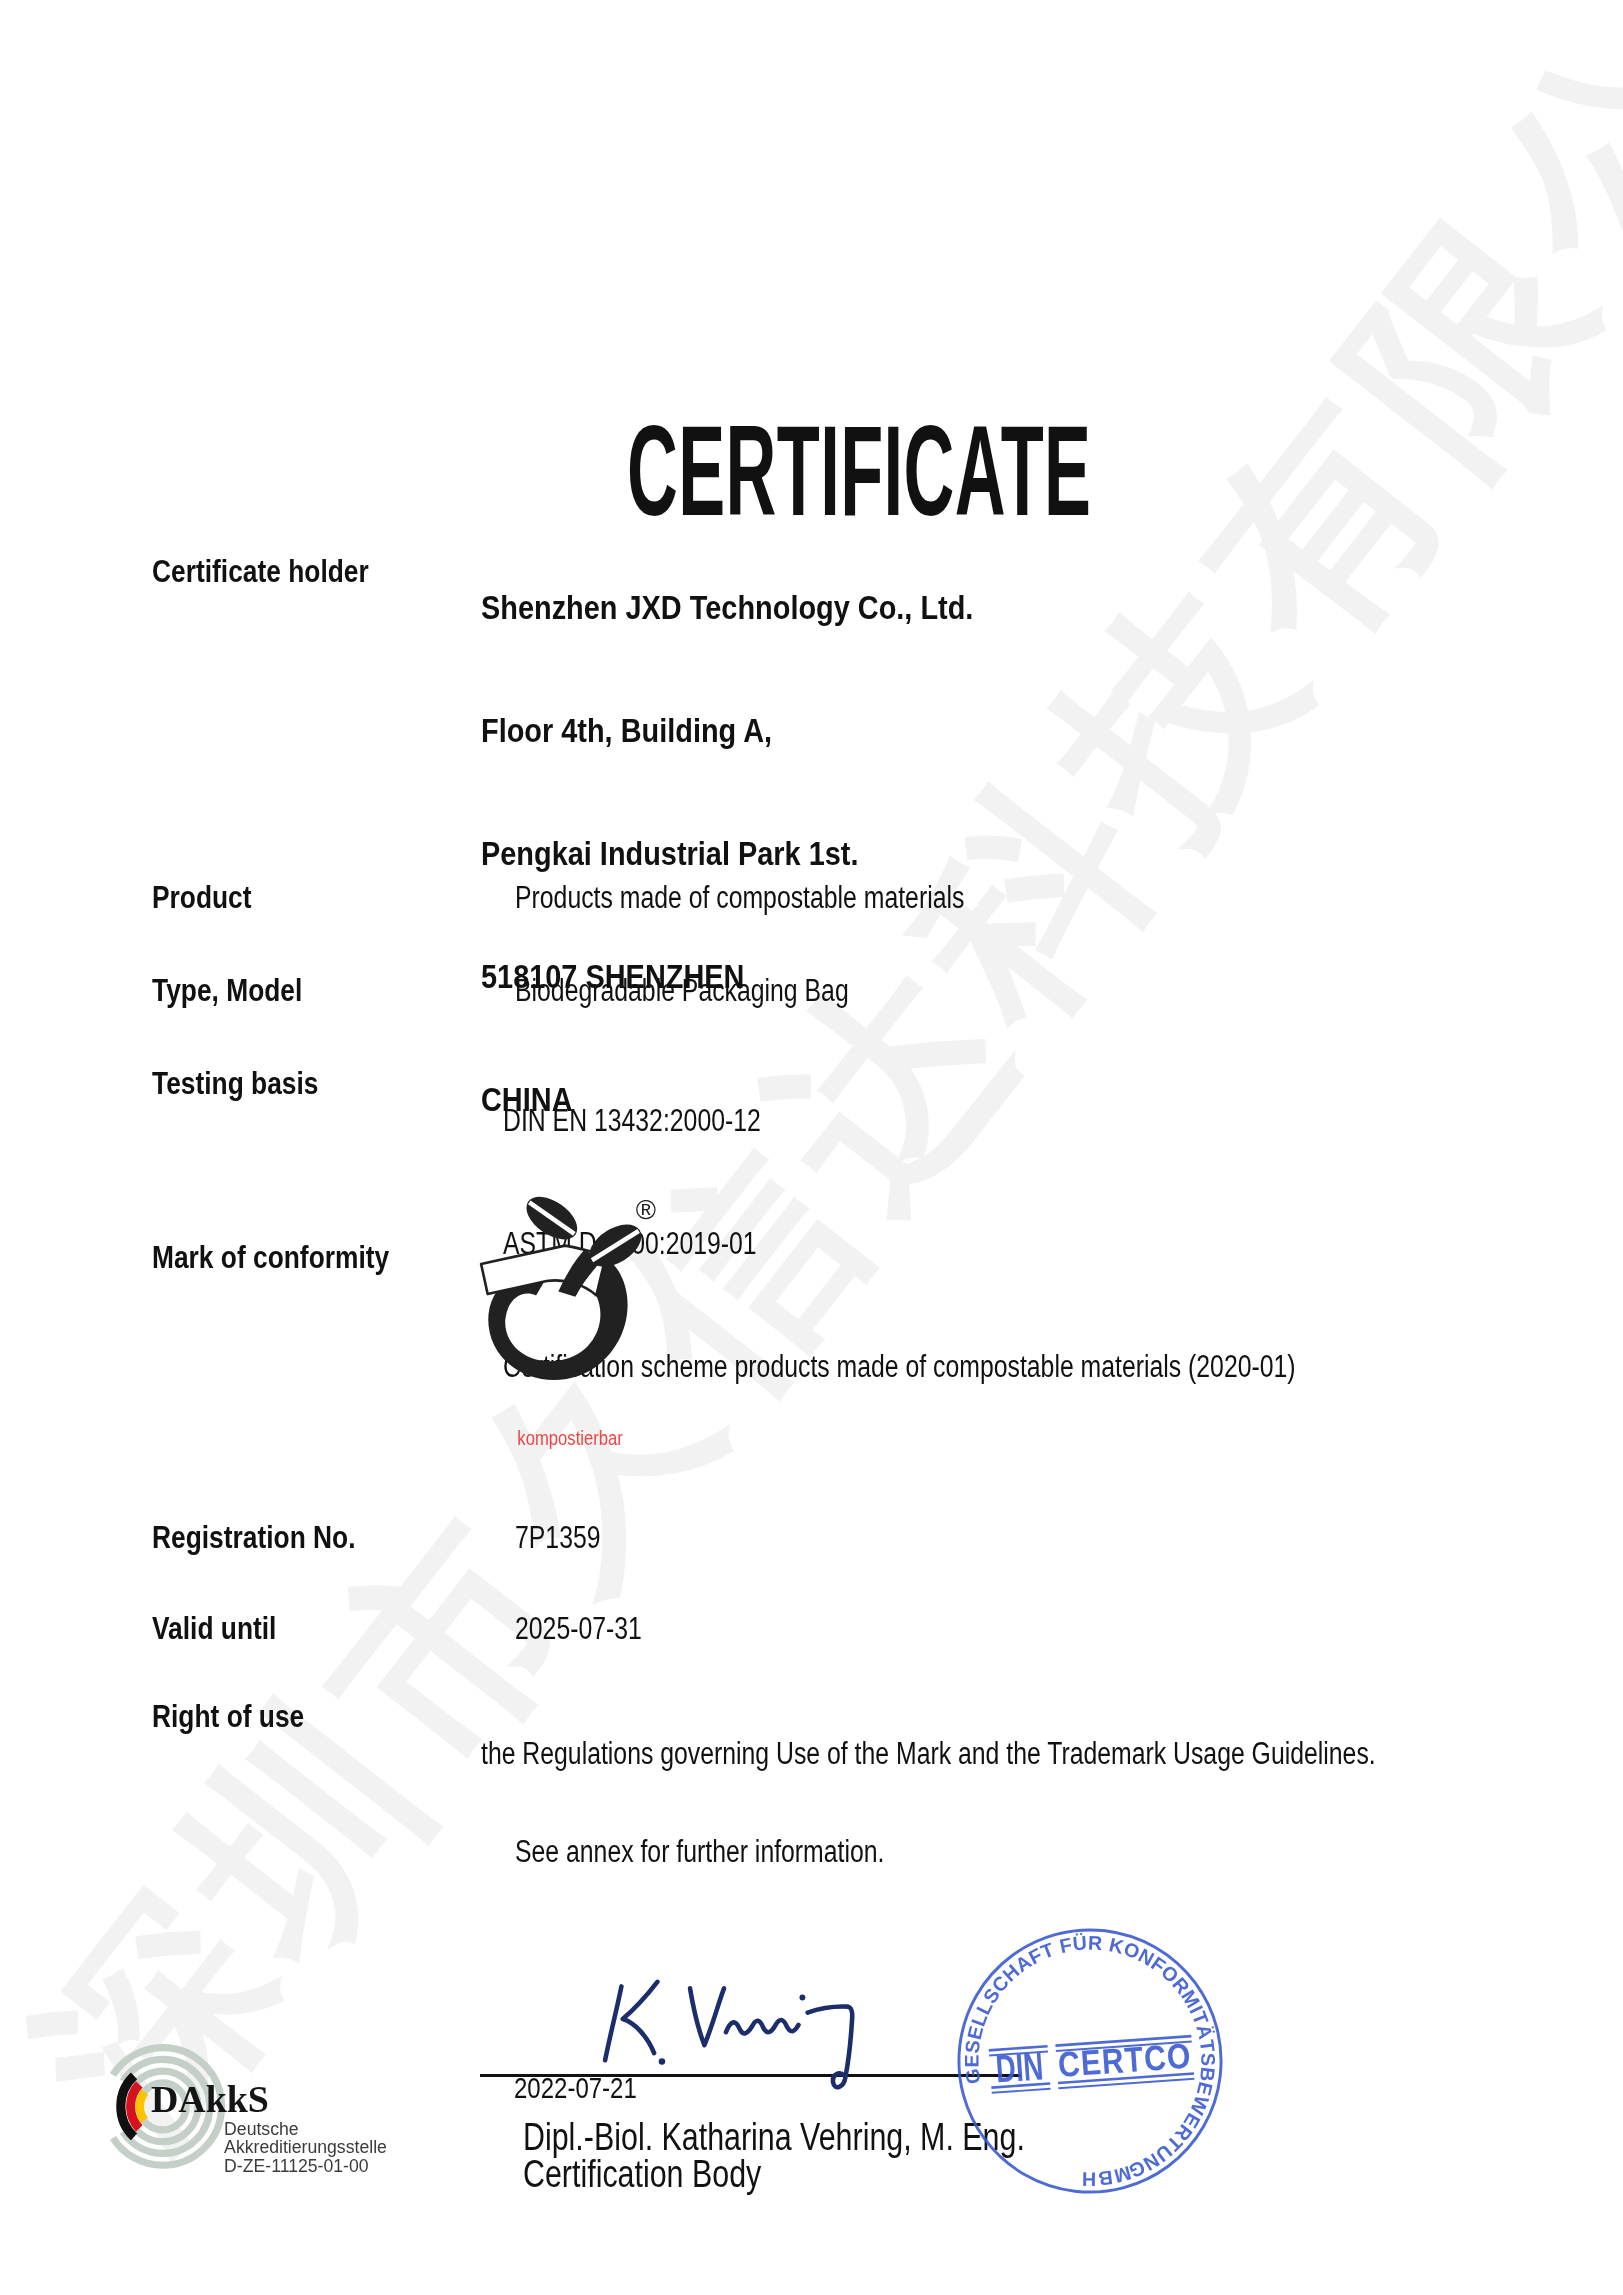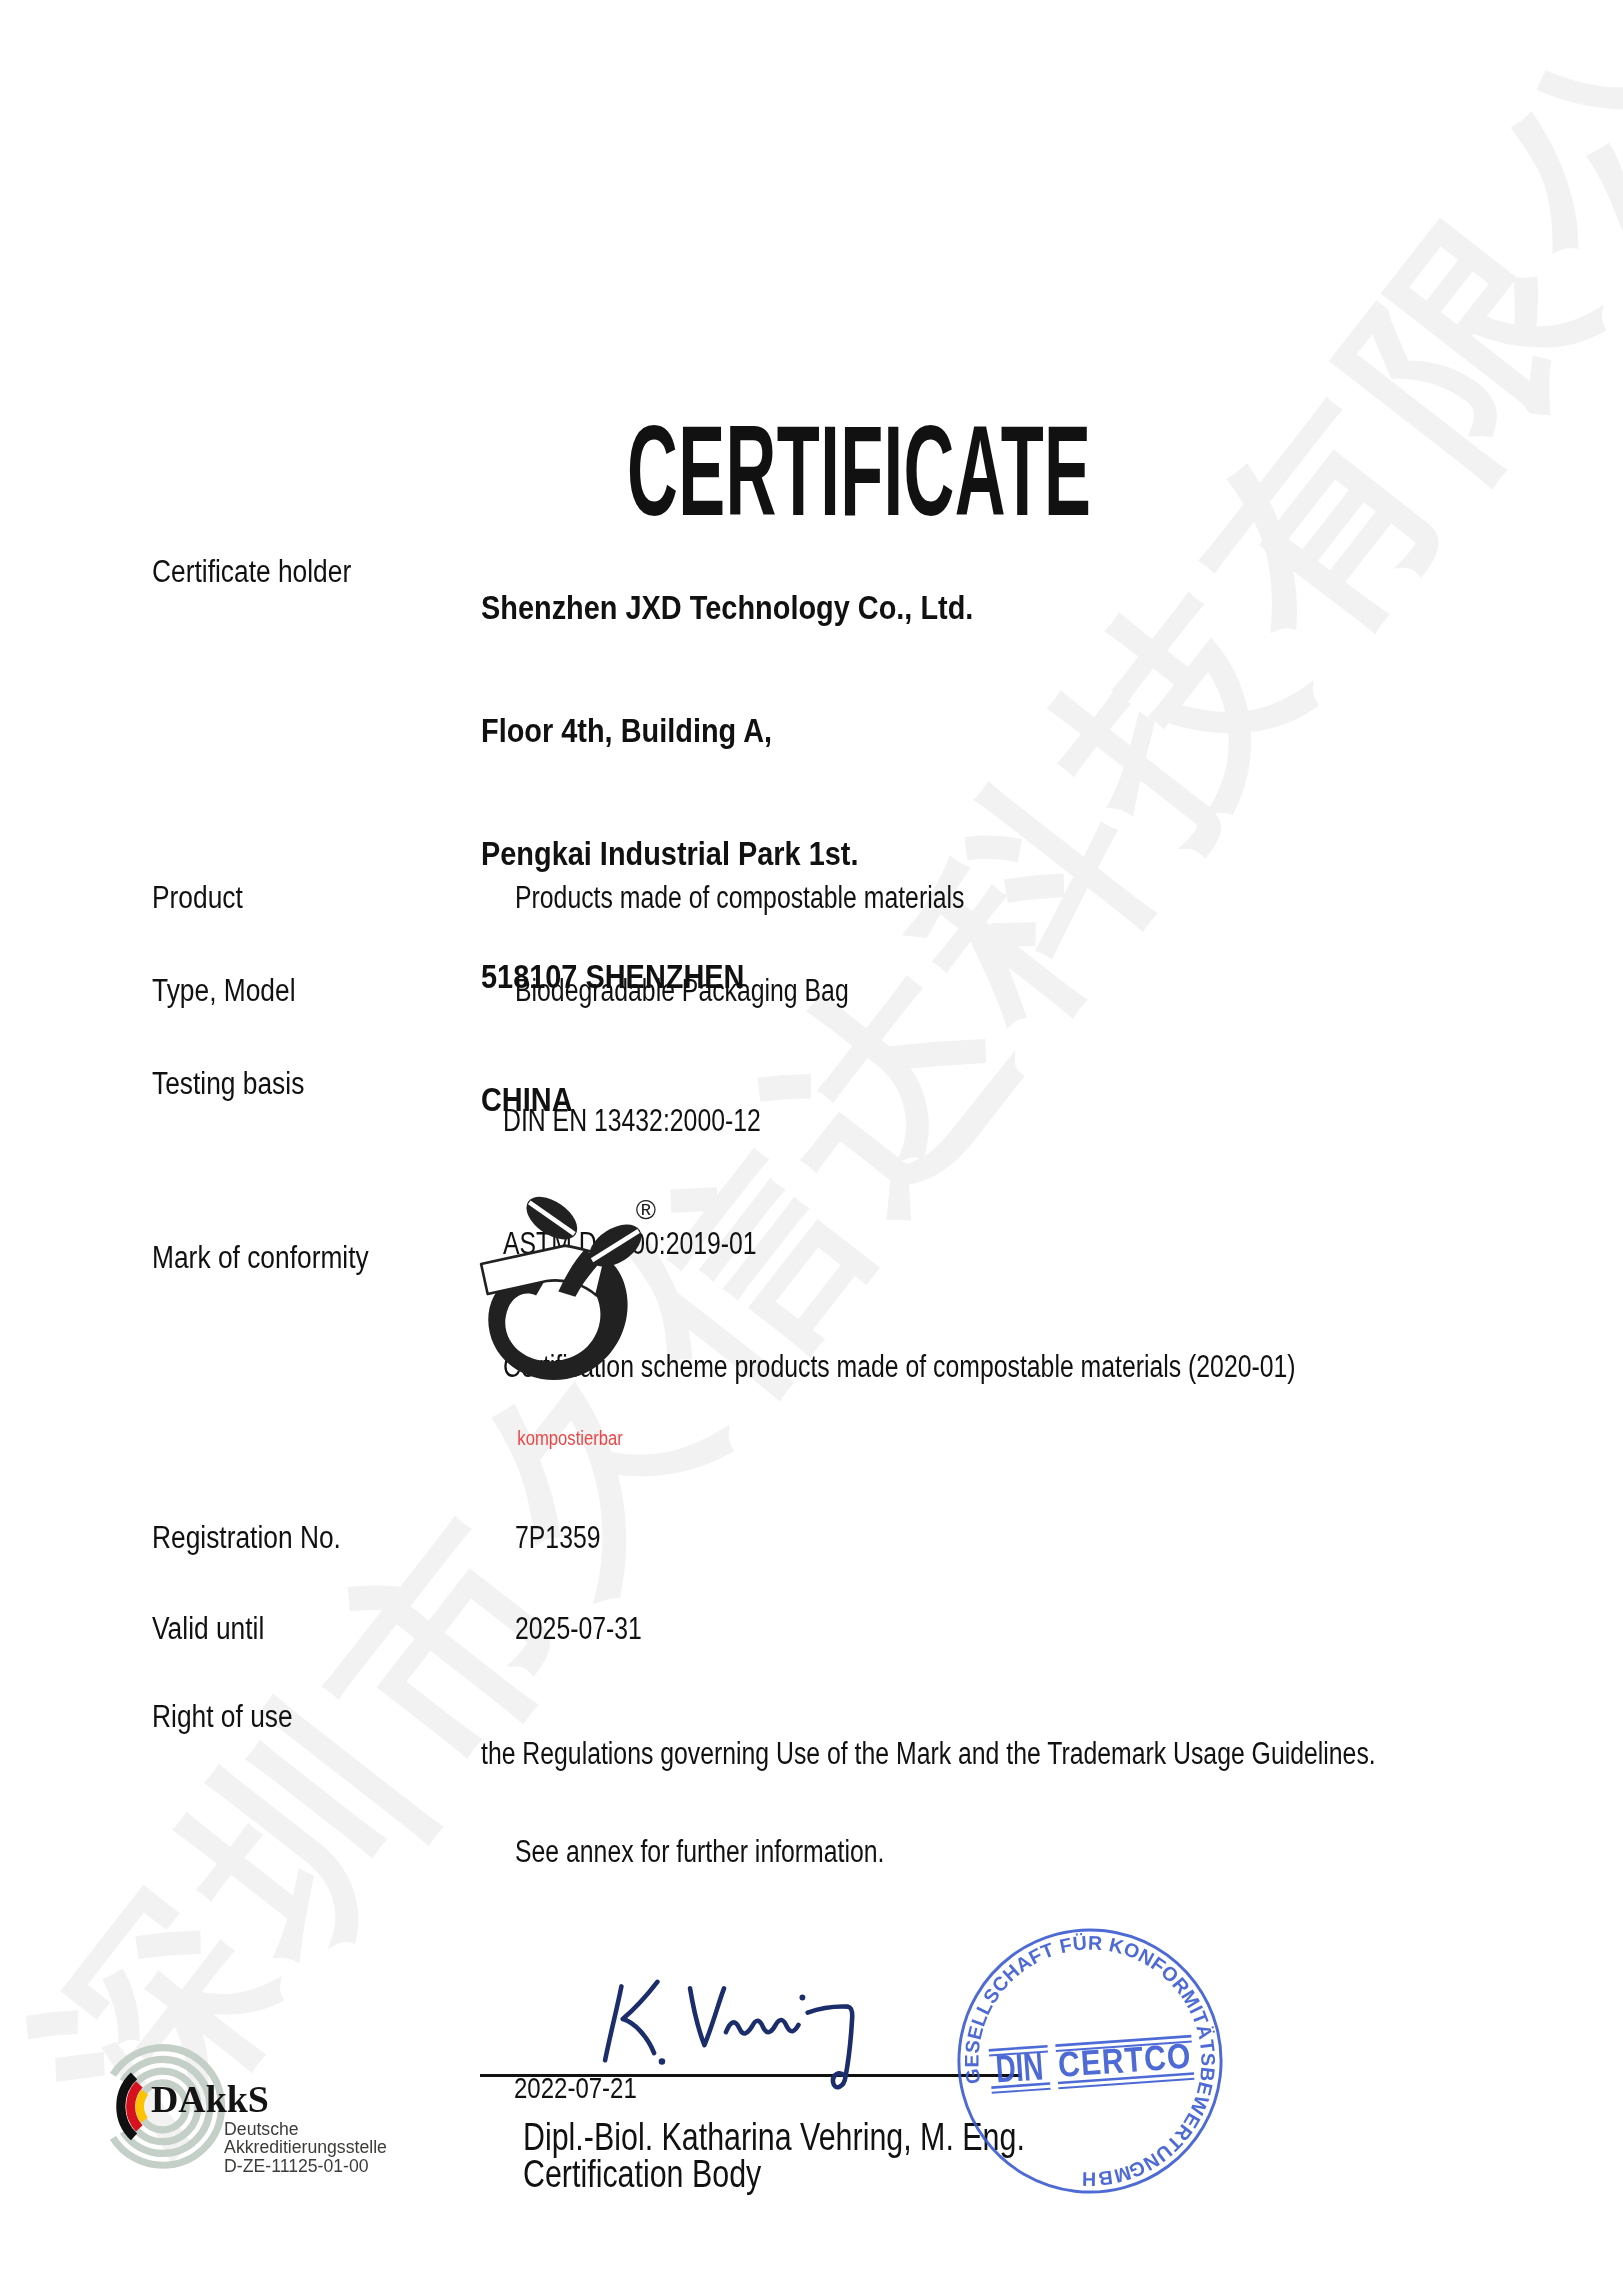--- a/index.html
+++ b/index.html
@@ -12,21 +12,21 @@
     font-family:"Liberation Sans","DejaVu Sans",sans-serif;
     color:#111111;
   }
   .abs{position:absolute;white-space:pre;}
   .cx{display:inline-block;transform-origin:0 50%;}
   .s55{transform:scaleX(.55);}
   .s80{transform:scaleX(.80);}
   .s85{transform:scaleX(.85);}
   .cxc{display:inline-block;transform-origin:50% 50%;transform:scaleX(.85);}
   .title{font-weight:bold;font-size:128px;letter-spacing:0.7px;line-height:1;}
-  .label{font-weight:normal;font-size:31px;line-height:41px;text-align:right;}
+  .label{font-weight:bold;font-size:31px;line-height:41px;text-align:right;}
   .value{font-size:31px;line-height:41px;}
   .addr{font-weight:bold;font-size:34px;line-height:41px;}
   .small-caption{font-size:19.6px;line-height:22px;color:#ef4444;}
   .botline{font-size:38px;line-height:37px;}
   .date{font-size:30px;line-height:37px;}
   .sig-rule{position:absolute;background:#111111;}
   .watermark{
     position:absolute;
     left:-26px;top:2015px;
     transform:rotate(-52deg);

